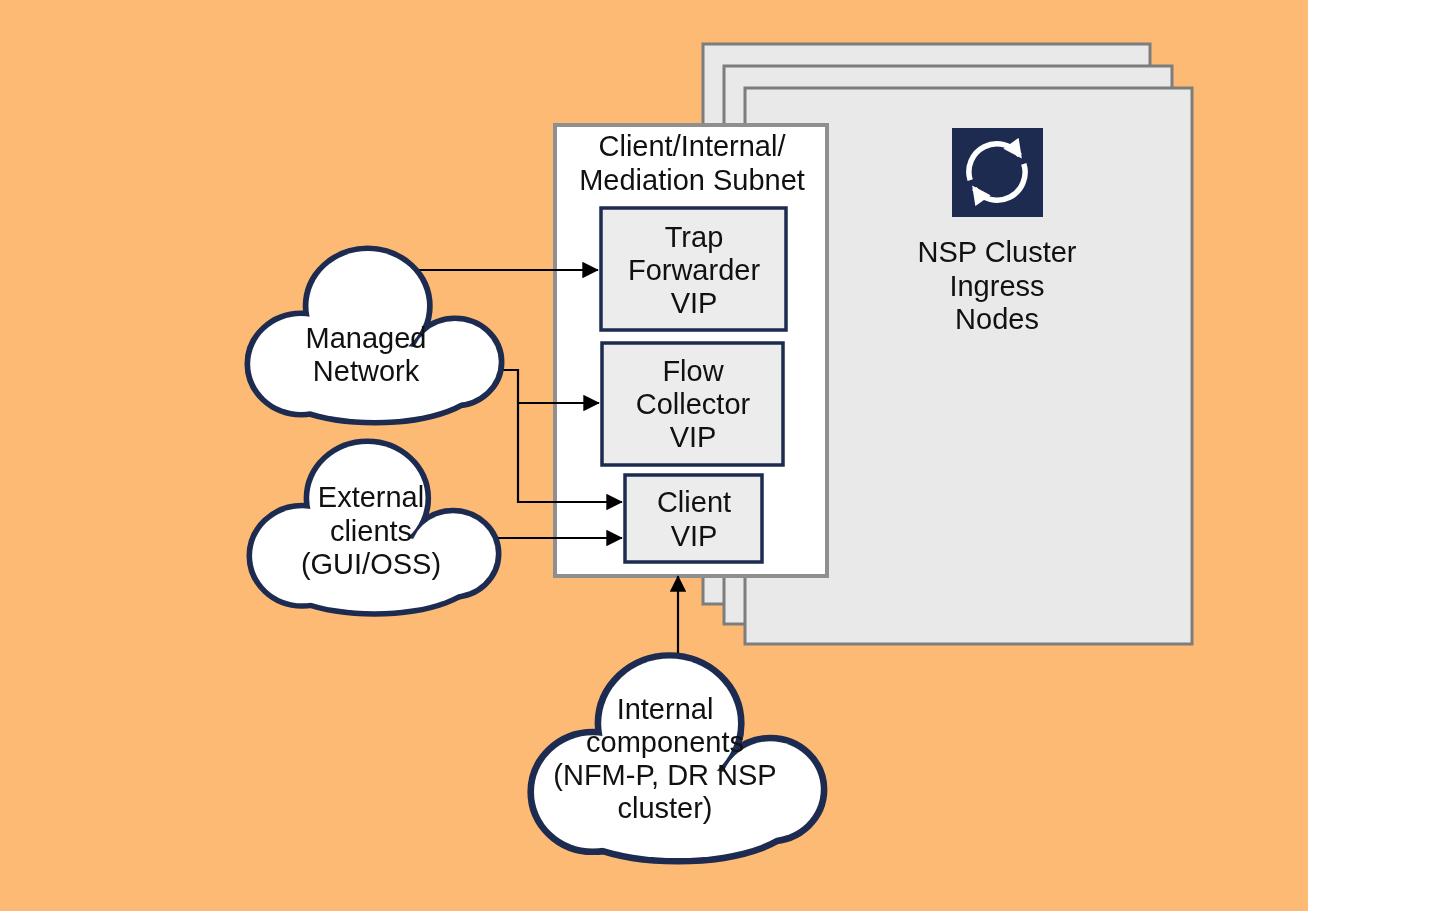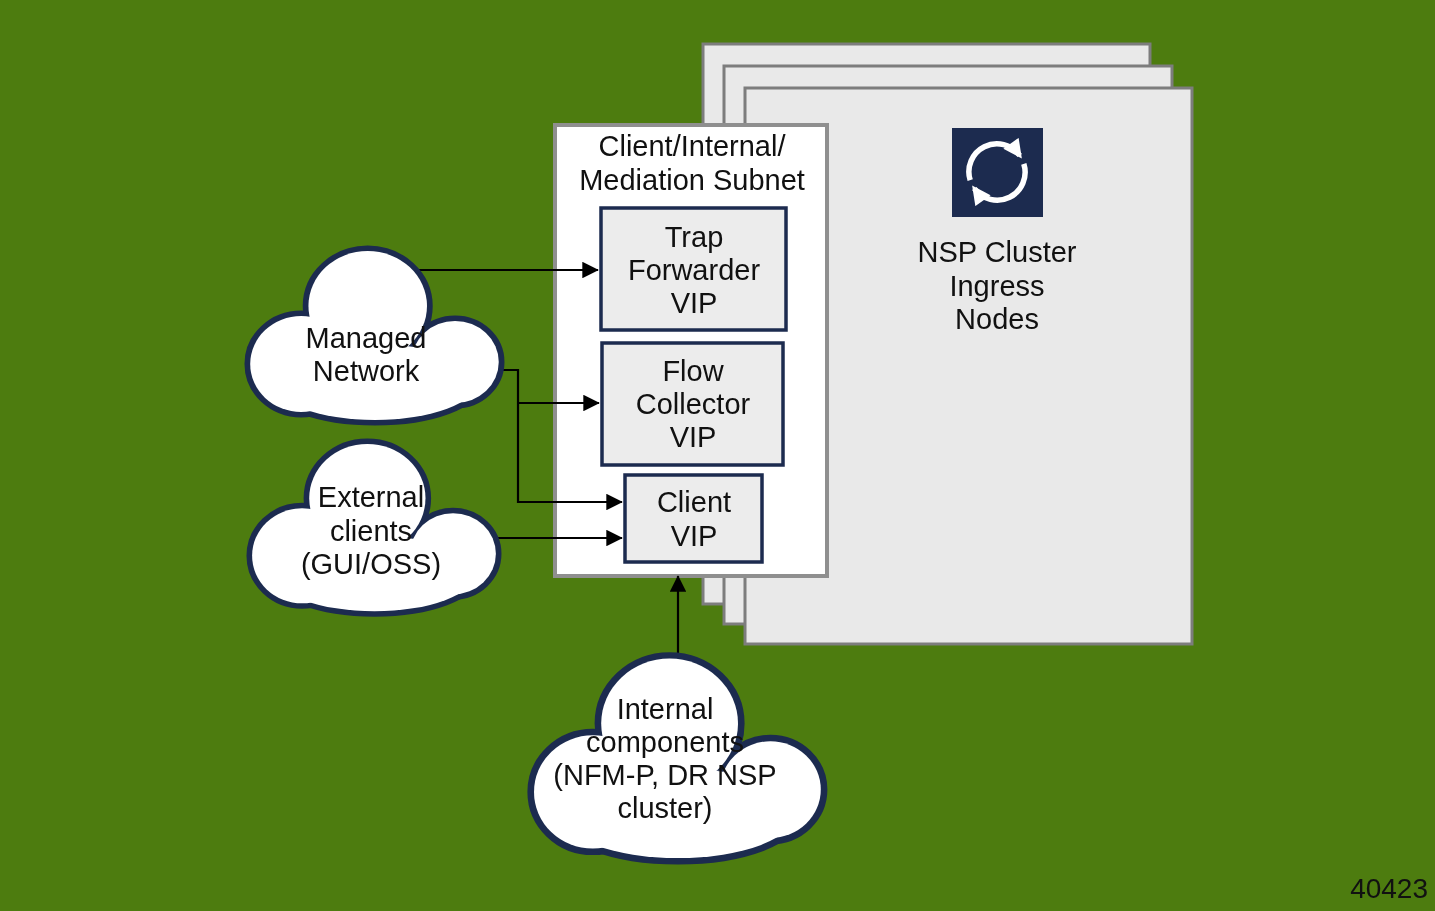--- a/index.html
+++ b/index.html
@@ -1,16 +1,16 @@
 <!DOCTYPE html>
 <html><head>
 <meta charset="utf-8">
 <style>
   html,body{margin:0;padding:0;background:#ffffff;}
-  .stage{position:relative;width:1435px;height:911px;background:#4d7c0f;overflow:hidden;}
+  .stage{position:relative;width:1308px;height:911px;background:#fdba74;overflow:hidden;}
   svg{display:block;}
   svg text{font-family:"Liberation Sans","DejaVu Sans",sans-serif;fill:#111111;}
   .t{font-size:29px;text-anchor:middle;}
   .fig-num{font-size:28px;text-anchor:end;}
   .page{fill:#e9e9e9;stroke:#7d7d7d;stroke-width:3;}
   .subnet{fill:#ffffff;stroke:#8f8f8f;stroke-width:4;}
   .vip{fill:#ececec;stroke:#1c2b4f;stroke-width:3.5;}
   .conn{fill:none;stroke:#000000;stroke-width:2.2;}
   .cloud-stroke ellipse{fill:none;stroke:#1c2b4f;stroke-width:11;}
   .cloud-fill ellipse{fill:#ffffff;stroke:none;}

